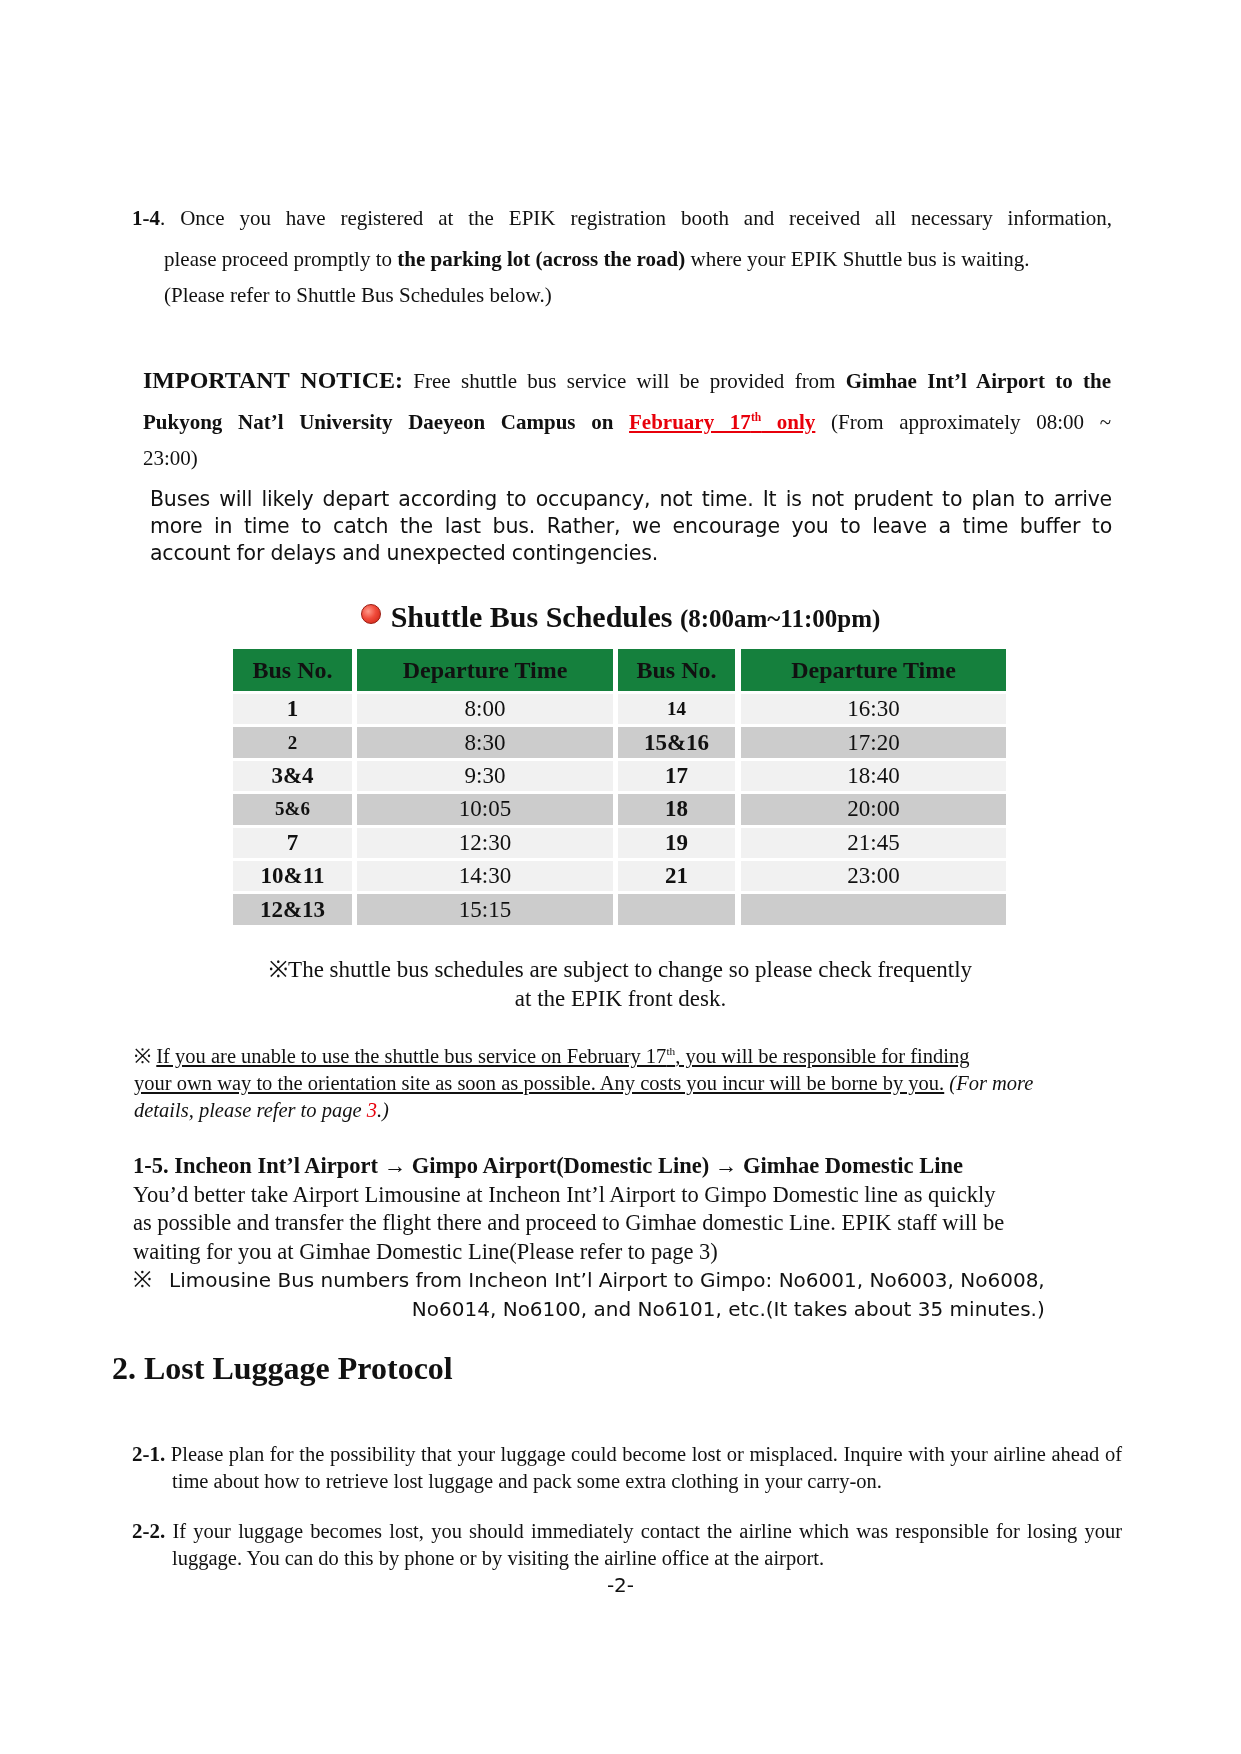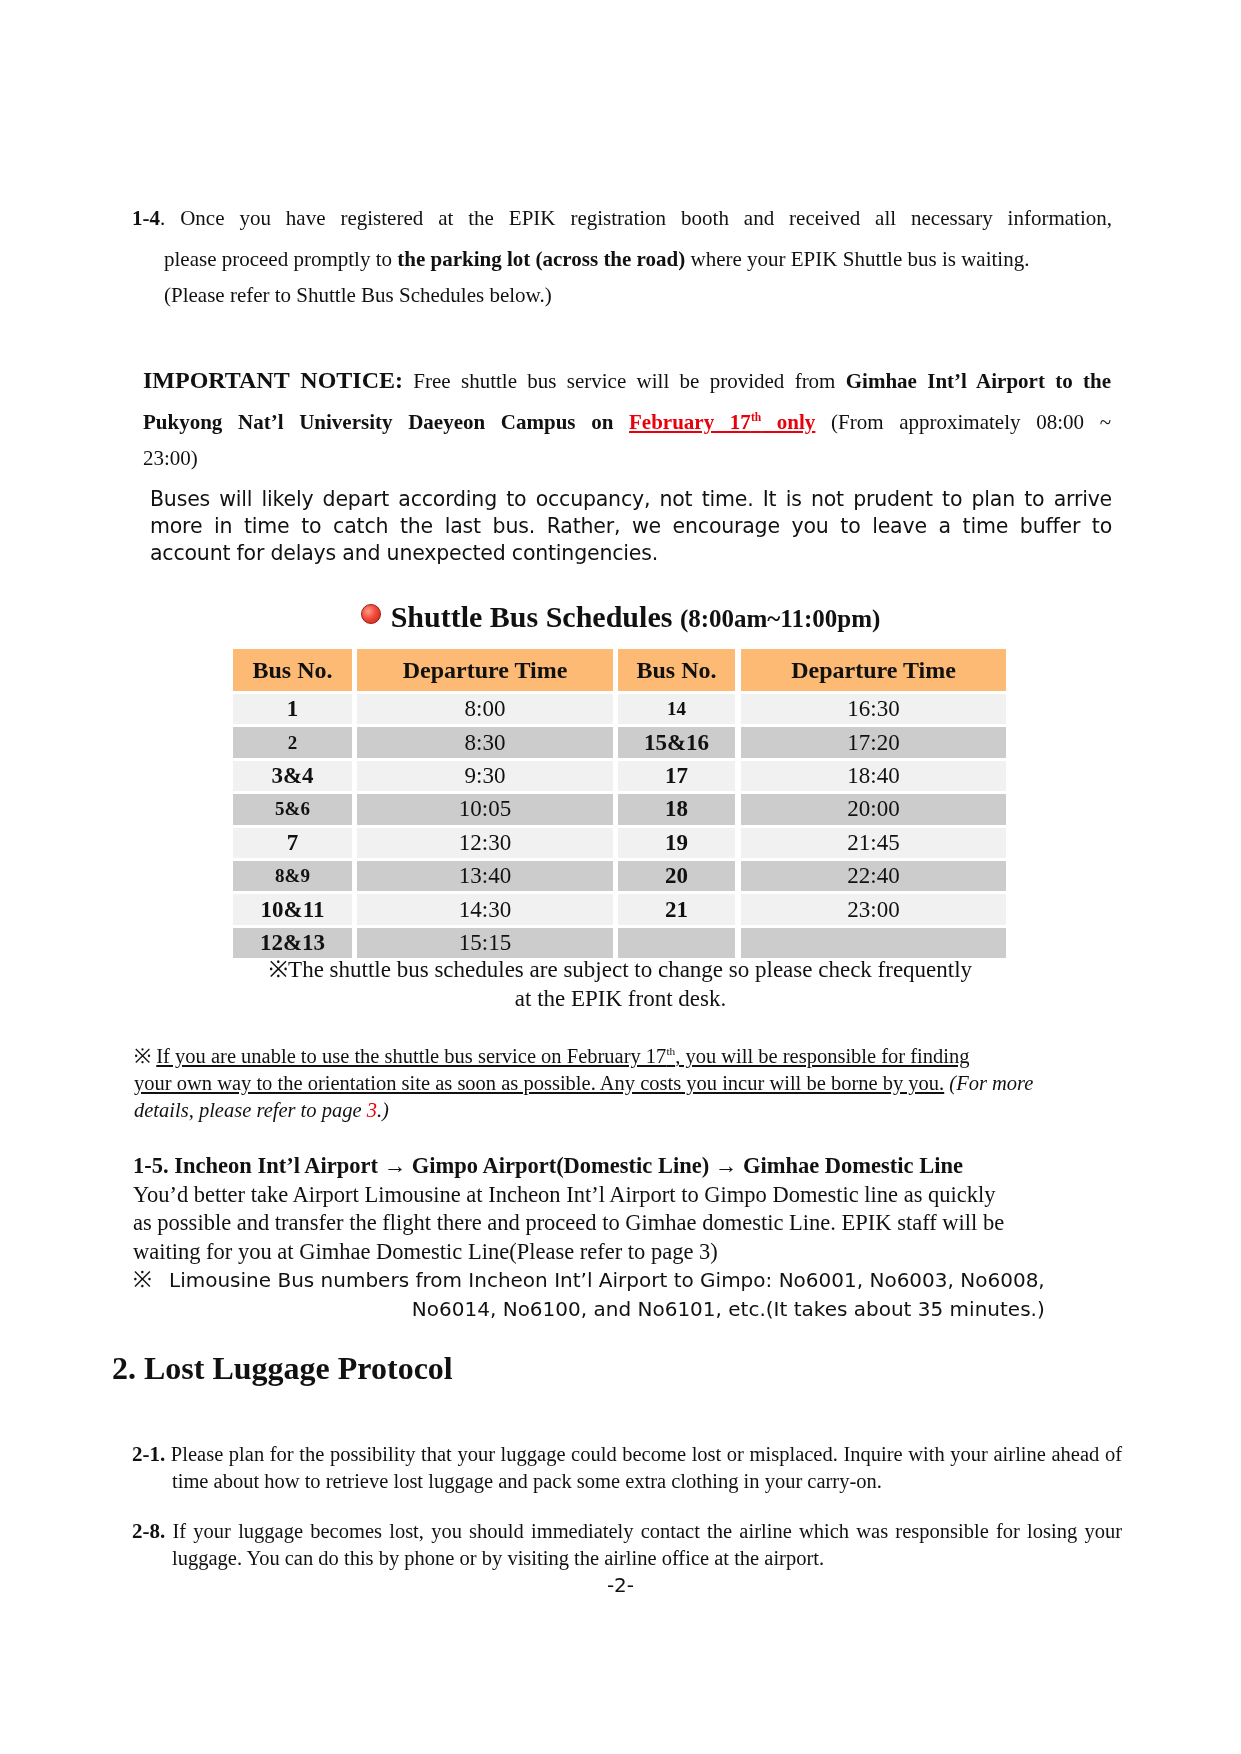--- a/index.html
+++ b/index.html
@@ -34,21 +34,21 @@
   .row { position: relative; height: 33.4px; }
   .row.header { height: 42px; margin-bottom: 3px; }
   .cell { position: absolute; top: 0; bottom: 3px; display: flex; align-items: center; justify-content: center; font-size: 23px; }
   .row.header .cell { bottom: 0; font-weight: bold; font-size: 24px; }
   .c1 { left: 0; width: 119px; }
   .c2 { left: 124px; width: 256px; }
   .c3 { left: 385px; width: 117px; }
   .c4 { left: 508px; width: 265px; }
   .bus { font-weight: bold; }
   .bus.small { font-size: 19px; }
-  .bg-h { background: #fdba74; }
+  .bg-h { background: #15803d; }
   .bg-l { background: #f1f1f1; }
   .bg-d { background: #cccccc; }
 
   #table-note { left: 0; width: 1241px; top: 955px; text-align: center; font-size: 23px; line-height: 29px; }
 
   
   #unable { left: 134px; top: 1043px; width: 960px; font-size: 20.5px; line-height: 27px; }
   #unable .i { font-style: italic; }
 
   
@@ -122,26 +122,20 @@
     <div class="cell c3 bg-d bus">18</div>
     <div class="cell c4 bg-d">20:00</div>
   </div>
   <div class="row">
     <div class="cell c1 bg-l bus">7</div>
     <div class="cell c2 bg-l">12:30</div>
     <div class="cell c3 bg-l bus">19</div>
     <div class="cell c4 bg-l">21:45</div>
   </div>
   <div class="row">
-    <div class="cell c1 bg-d bus small">8&amp;9</div>
-    <div class="cell c2 bg-d">13:40</div>
-    <div class="cell c3 bg-d bus">20</div>
-    <div class="cell c4 bg-d">22:40</div>
-  </div>
-  <div class="row">
     <div class="cell c1 bg-l bus">10&amp;11</div>
     <div class="cell c2 bg-l">14:30</div>
     <div class="cell c3 bg-l bus">21</div>
     <div class="cell c4 bg-l">23:00</div>
   </div>
   <div class="row">
     <div class="cell c1 bg-d bus">12&amp;13</div>
     <div class="cell c2 bg-d">15:15</div>
     <div class="cell c3 bg-d bus"></div>
     <div class="cell c4 bg-d"></div>
@@ -169,16 +163,16 @@
     <div class="sans" style="font-size:20px; line-height:28.5px;text-align:right;">
       <div class="line">Limousine Bus numbers from Incheon Int’l Airport to Gimpo: No6001, No6003, No6008,</div>
       <div class="line">No6014, No6100, and No6101, etc.(It takes about 35 minutes.)</div>
     </div>
   </div>
 </div>
 
 <div id="s2-title" class="abs serif">2. Lost Luggage Protocol</div>
 <div id="p2" class="abs serif">
   <div class="item" style="padding-left:40px;"><b>2-1.</b><span> Please plan for the possibility that your luggage could become lost or misplaced. Inquire with your airline ahead of time about how to retrieve lost luggage and pack some extra clothing in your carry-on.</span></div>
-  <div class="item" style="padding-left:40px;"><b>2-8.</b><span> If your luggage becomes lost, you should immediately contact the airline which was responsible for losing your luggage. You can do this by phone or by visiting the airline office at the airport.</span></div>
+  <div class="item" style="padding-left:40px;"><b>2-2.</b><span> If your luggage becomes lost, you should immediately contact the airline which was responsible for losing your luggage. You can do this by phone or by visiting the airline office at the airport.</span></div>
 </div>
 
 <div id="page-num" class="abs sans">-2-</div>
 
 </body></html>

